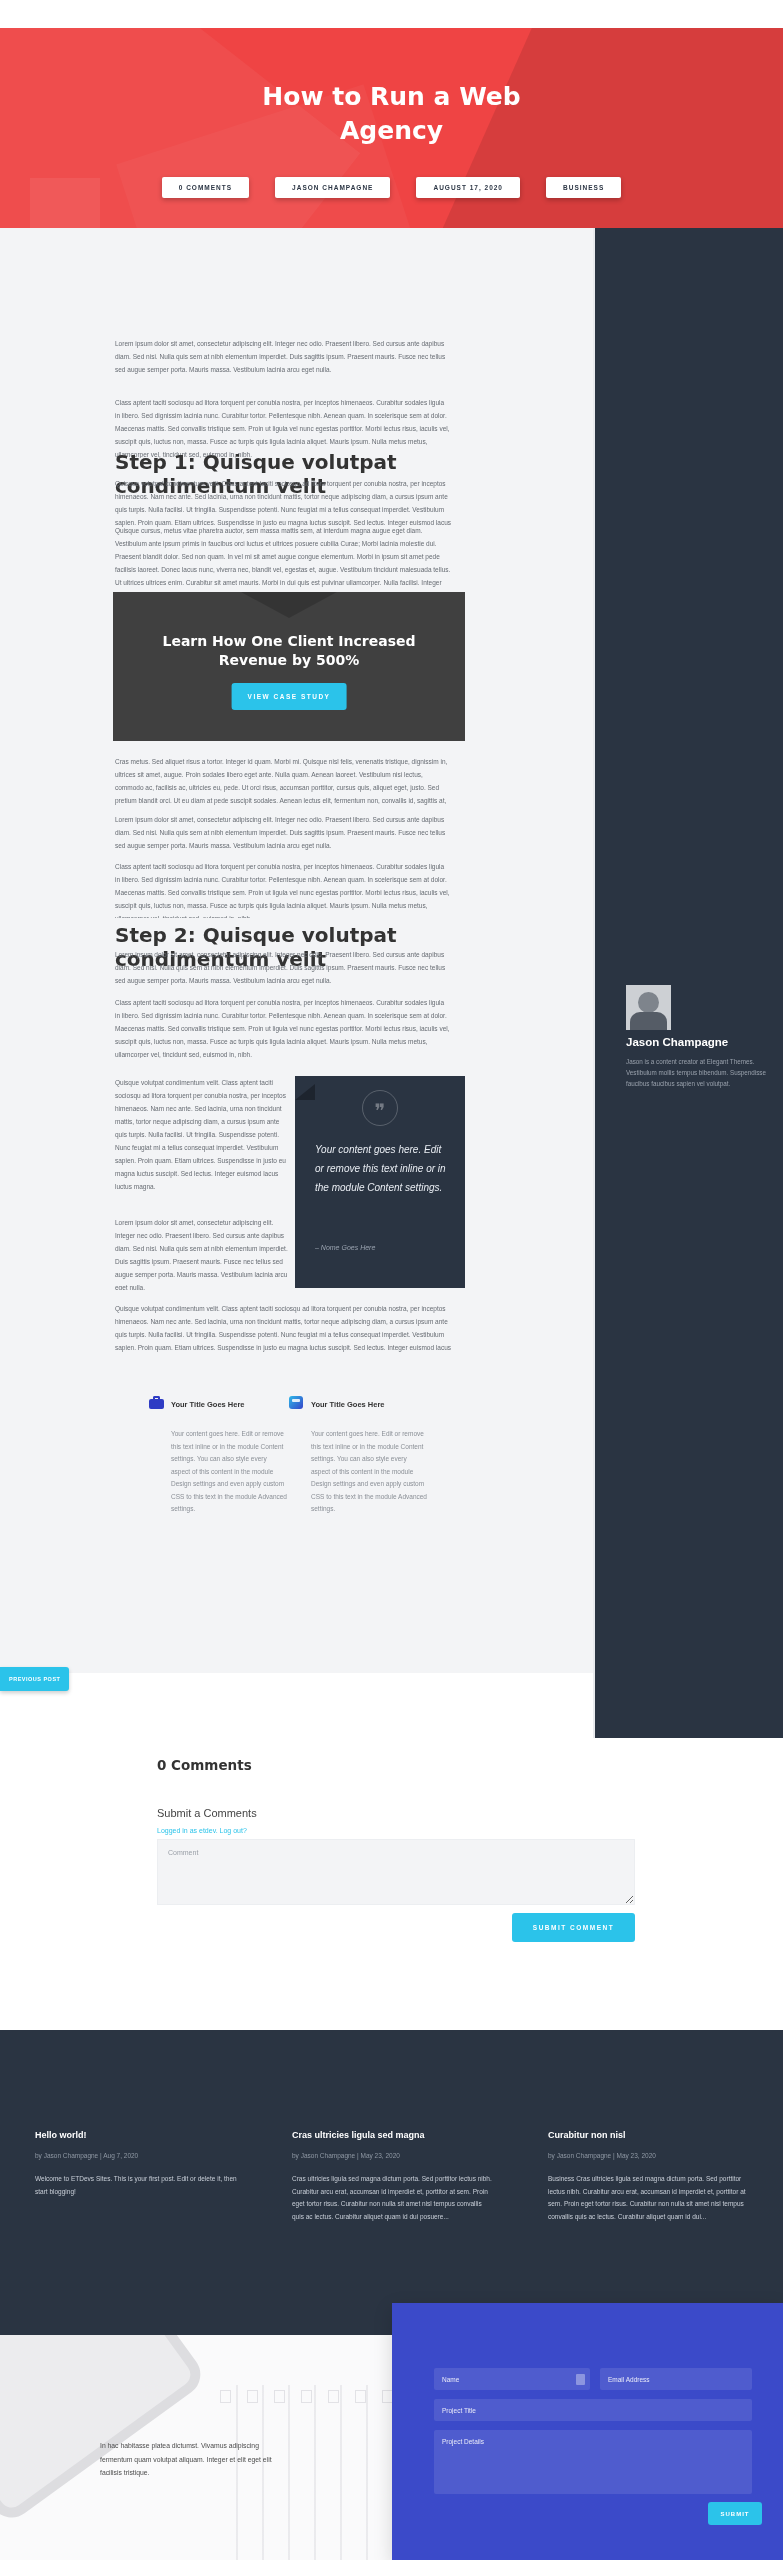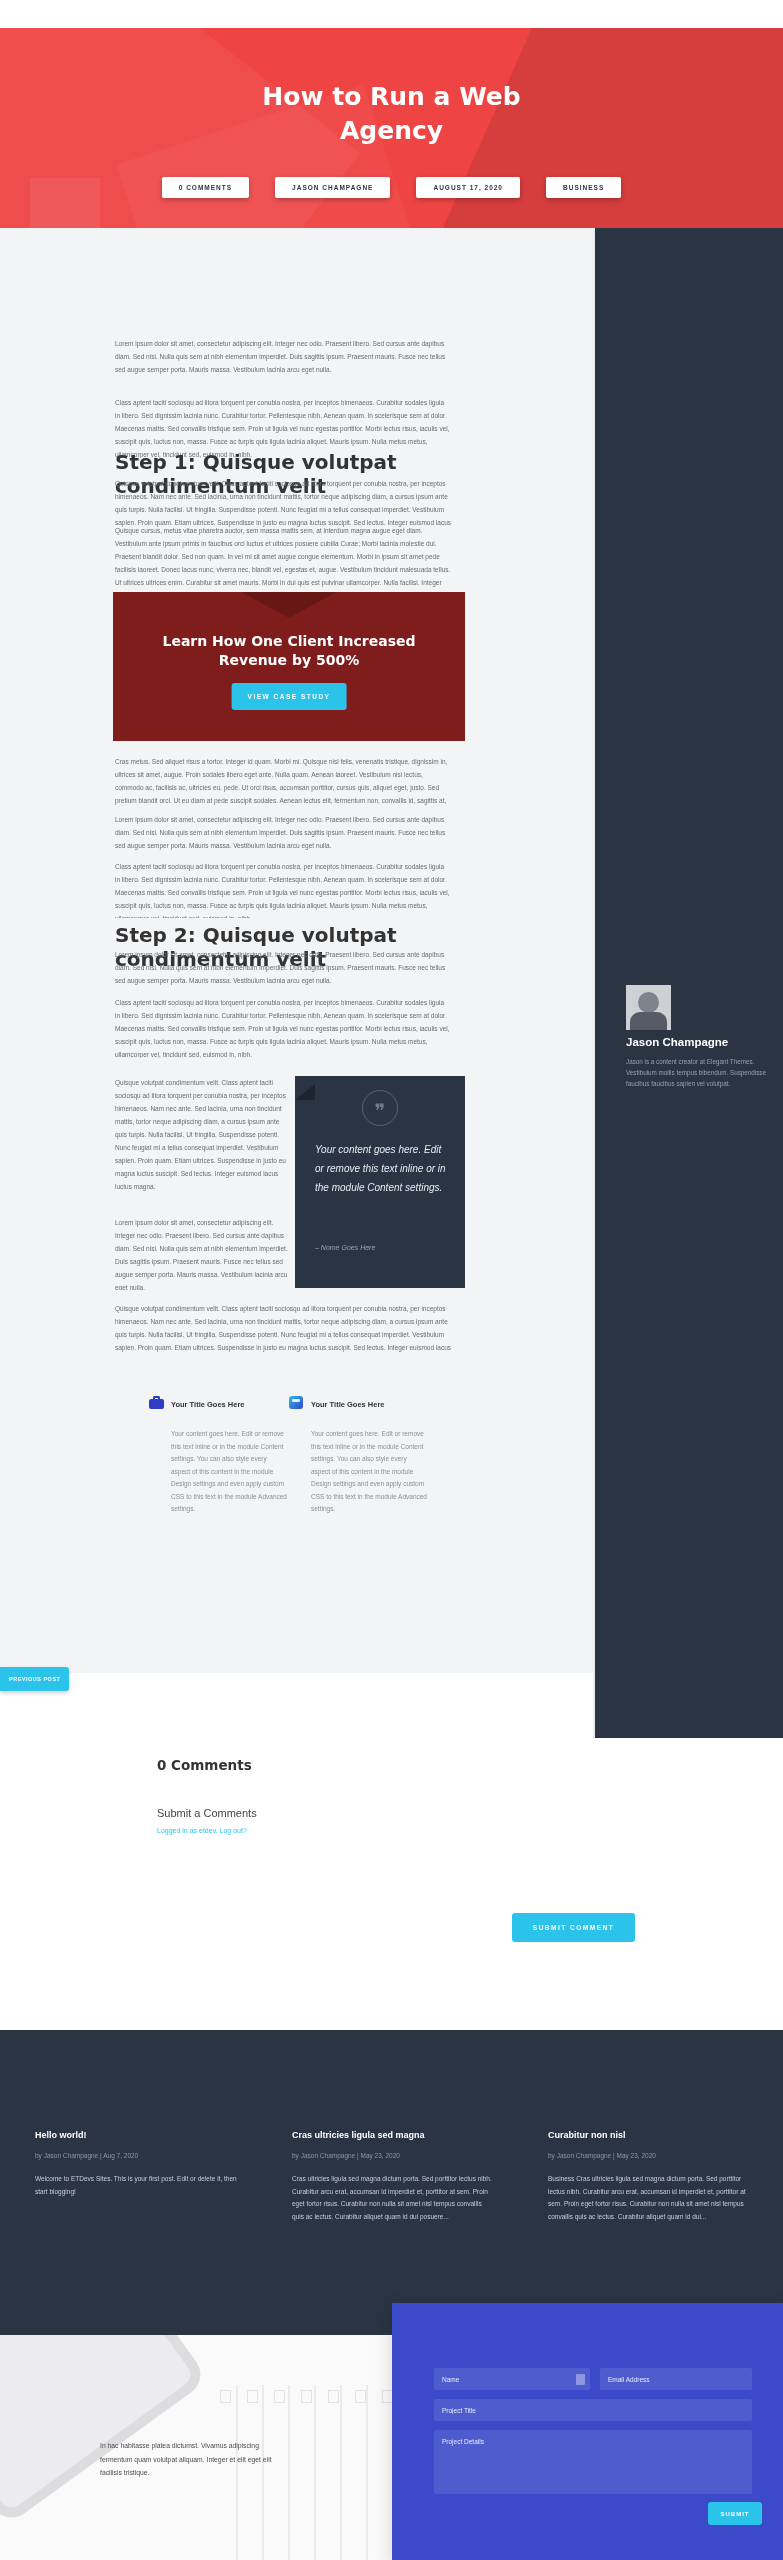--- a/index.html
+++ b/index.html
@@ -28,21 +28,21 @@
   .avatar .head { position:absolute; left:12px; top:7px; width:21px; height:21px; border-radius:50%; background:#7e848c; }
   .avatar .torso { position:absolute; left:4px; top:27px; width:37px; height:22px; border-radius:10px 10px 0 0; background:#555c66; }
   .author-name { position:absolute; left:31px; top:808px; color:#ffffff; font-weight:bold; font-size:11.5px; }
   .author-bio { position:absolute; left:31px; top:828px; width:152px; color:#99a1ac; font-size:6.3px; line-height:11px; }
 
   .p { position:absolute; left:115px; width:336px; color:#666b72; font-size:6.5px; line-height:13px; overflow:hidden; }
   .h-step { position:absolute; left:115px; width:340px; color:#333333; font-family:"DejaVu Sans", sans-serif;
             font-weight:bold; font-size:20px; }
 
   
-  .cta { position:absolute; left:113px; top:592px; width:352px; height:149px; background:#7f1d1d; overflow:hidden; }
+  .cta { position:absolute; left:113px; top:592px; width:352px; height:149px; background:#404040; overflow:hidden; }
   .cta-chevron { position:absolute; left:50%; top:0; transform:translateX(-50%); width:0; height:0;
                  border-left:48px solid transparent; border-right:48px solid transparent; border-top:26px solid rgba(0,0,0,0.18); }
   .cta-title { position:absolute; left:0; top:40px; width:352px; text-align:center; color:#fff;
                font-family:"DejaVu Sans", sans-serif; font-weight:bold; font-size:14px; line-height:19px; }
   .cta-title span { display:inline-block; max-width:300px; }
   .cta-btn { position:absolute; left:50%; transform:translateX(-50%); top:91px; background:#2bc3ea; color:#fff;
              border:none; border-radius:3px; font-size:6.5px; font-weight:bold; letter-spacing:1.5px;
              padding:0 16px; height:27px; line-height:27px; cursor:pointer; }
 
   
@@ -185,20 +185,21 @@
     <span class="bar"></span>
   </div>
   <div class="blurb-title" style="left:311px;top:1400px">Your Title Goes Here</div>
   <div class="blurb-body" style="left:311px;top:1428px">Your content goes here. Edit or remove this text inline or in the module Content settings. You can also style every aspect of this content in the module Design settings and even apply custom CSS to this text in the module Advanced settings.</div>
 
   <button class="prev-post">PREVIOUS POST</button>
 
   <div class="c-count">0 Comments</div>
   <div class="c-title">Submit a Comments</div>
   <div class="c-logged">Logged in as etdev. Log out?</div>
+  <textarea class="c-textarea" placeholder="Comment" style=""></textarea>
   <button class="c-submit">SUBMIT COMMENT</button>
 
   <div class="related">
 
     <div class="rcard" style="left:292px;width:200px">
       <div class="rt">Cras ultricies ligula sed magna</div>
       <div class="rm">by Jason Champagne | May 23, 2020</div>
       <div class="rb">Cras ultricies ligula sed magna dictum porta. Sed porttitor lectus nibh. Curabitur arcu erat, accumsan id imperdiet et, porttitor at sem. Proin eget tortor risus. Curabitur non nulla sit amet nisl tempus convallis quis ac lectus. Curabitur aliquet quam id dui posuere...</div>
     </div>
     <div class="rcard" style="left:35px">

